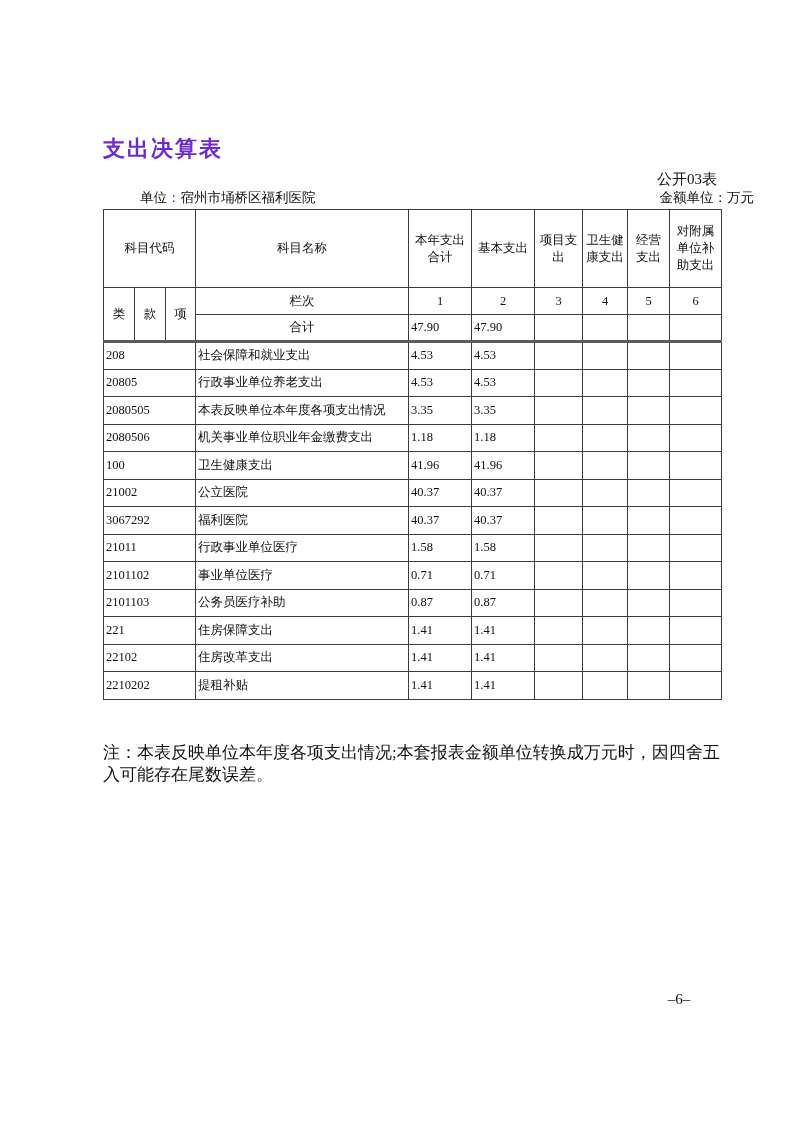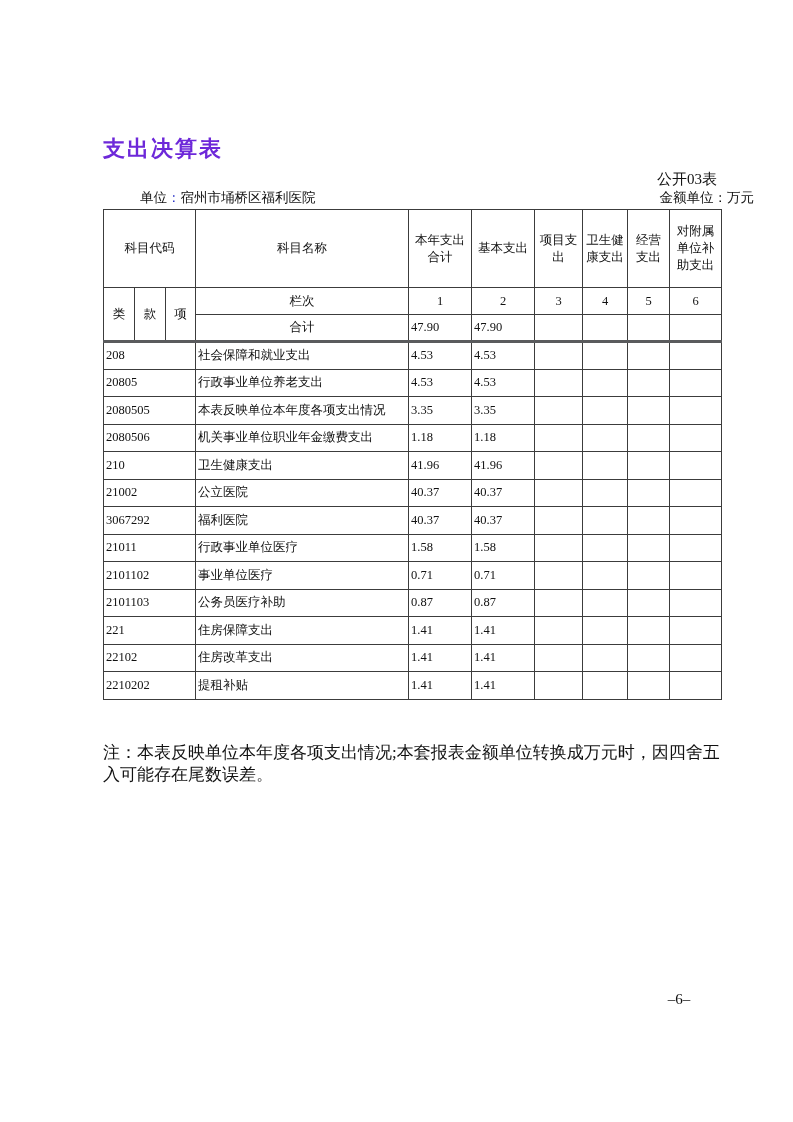--- a/index.html
+++ b/index.html
@@ -162,21 +162,21 @@
           <td class="code-cell" colspan="3">2080506</td>
           <td class="name-cell">机关事业单位职业年金缴费支出</td>
           <td class="val-cell">1.18</td>
           <td class="val-cell">1.18</td>
           <td></td>
           <td></td>
           <td></td>
           <td></td>
         </tr>
         <tr>
-          <td class="code-cell" colspan="3">210</td>
+          <td class="code-cell" colspan="3">100</td>
           <td class="name-cell">卫生健康支出</td>
           <td class="val-cell">41.96</td>
           <td class="val-cell">41.96</td>
           <td></td>
           <td></td>
           <td></td>
           <td></td>
         </tr>
         <tr>
           <td class="code-cell" colspan="3">21002</td>

